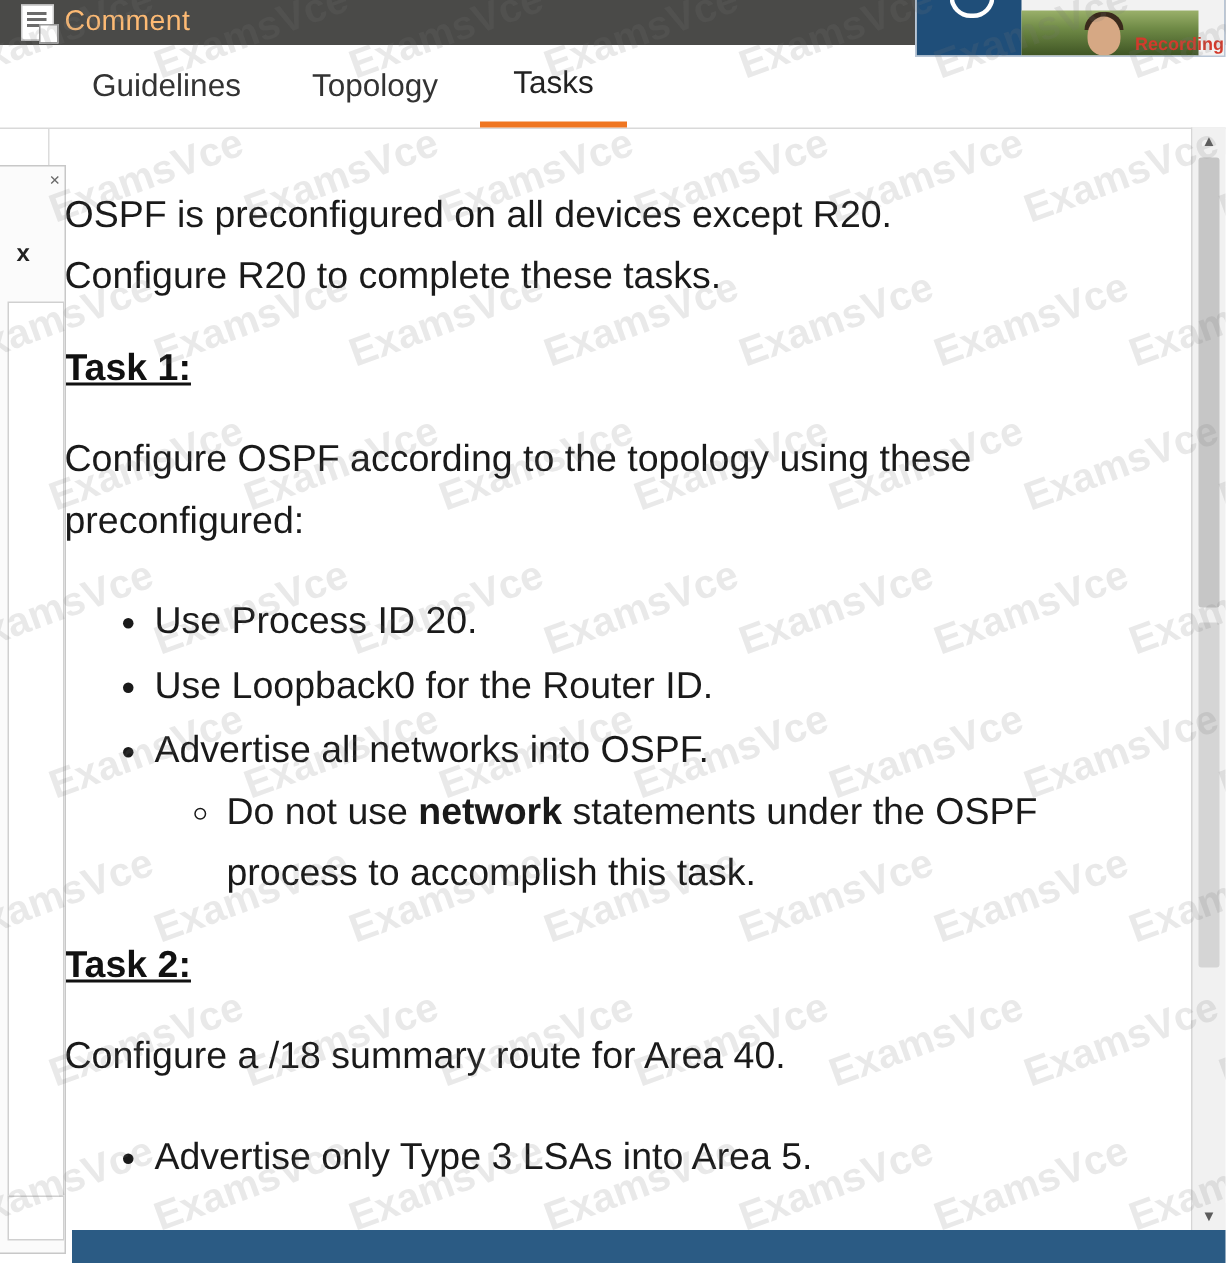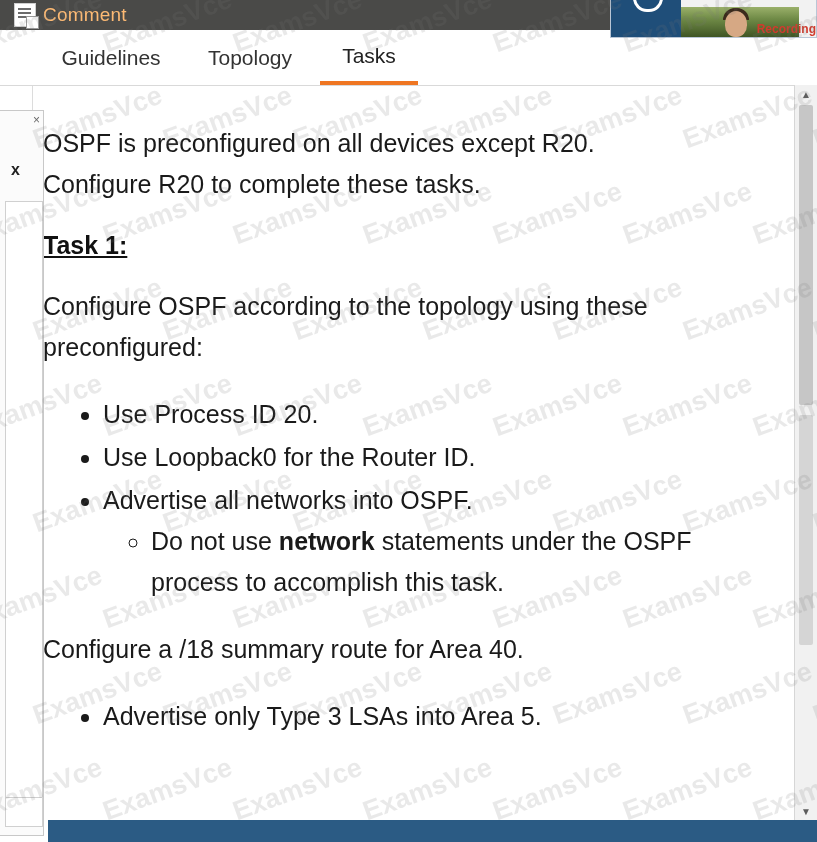--- a/index.html
+++ b/index.html
@@ -350,20 +350,21 @@
       <li>Use Process ID 20.</li>
       <li>Use Loopback0 for the Router ID.</li>
       <li>
         <span>Advertise all networks into OSPF.</span>
         <ul class="sub">
           <li><span>Do not use </span><b class="kw">network</b><span> statements under the OSPF process to accomplish this task.</span></li>
         </ul>
       </li>
     </ul>
 
+    <div class="task-heading">Task 2:</div>
 
     <p class="para">Configure a /18 summary route for Area 40.</p>
 
     <ul class="bullets">
       <li>Advertise only Type 3 LSAs into Area 5.</li>
     </ul>
 
   </div>
 </div>
 

